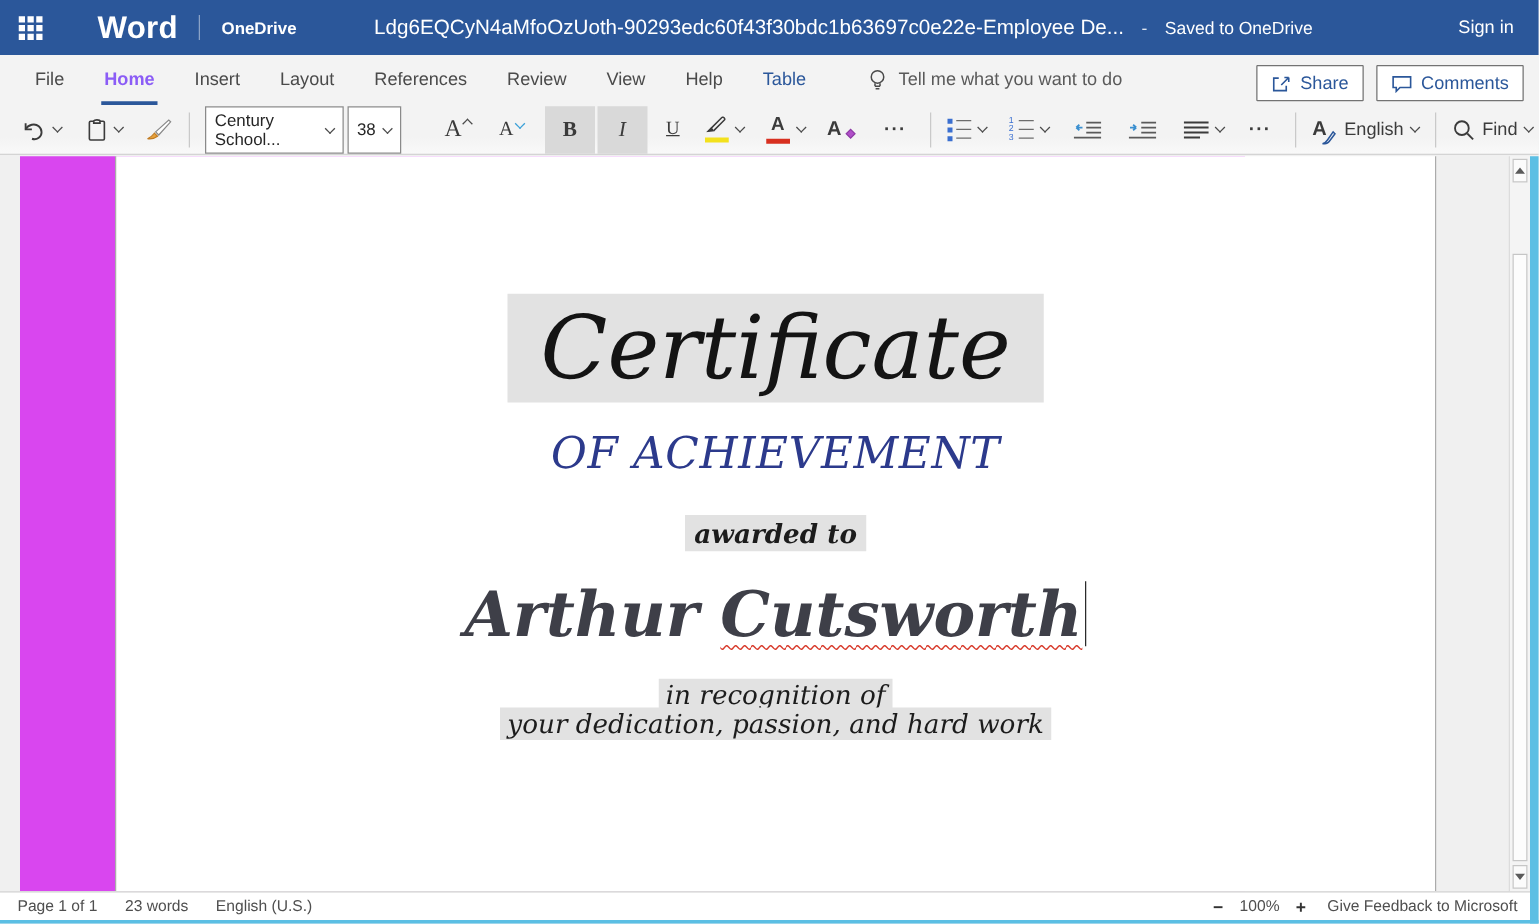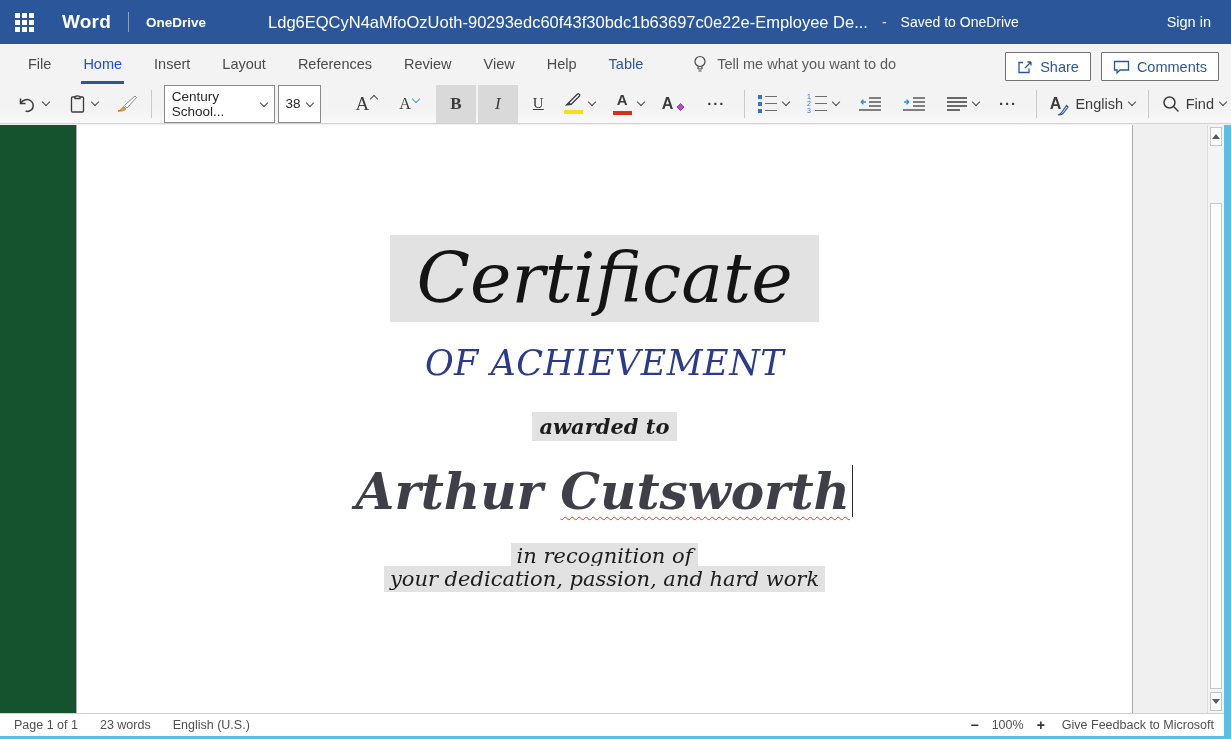--- a/index.html
+++ b/index.html
@@ -10,35 +10,35 @@
     background:#f0f0f0; color:#3b3b3b;
   }
 
   
   .titlebar {
     position:absolute; top:0; left:0; width:1231px; height:44px;
     background:#2b579a; display:flex; align-items:center; color:#fff;
   }
   .waffle { margin-left:15px; display:grid; grid-template-columns:repeat(3,5px); grid-template-rows:repeat(3,5px); gap:2px; cursor:pointer; }
   .waffle i { background:#fff; display:block; }
-  .app-name { margin-left:28px; font-size:19px; font-weight:bold; letter-spacing:.2px; }
+  .app-name { margin-left:44px; font-size:25px; font-weight:bold; letter-spacing:.2px; }
   .tb-sep { width:1px; height:20px; background:rgba(255,255,255,.45); margin:0 17px; }
   .service-name { font-size:13.5px; font-weight:600; }
   .doc-title { margin-left:62px; font-size:16.5px; white-space:nowrap; }
   .tb-dash { margin:0 14px; font-size:14px; opacity:.85; }
   .save-status { font-size:14px; }
   .sign-in { margin-left:auto; margin-right:20px; font-size:14.5px; cursor:pointer; }
 
   
   .ribbon-tabs {
     position:absolute; top:44px; left:0; width:1231px; height:40px;
     background:#f3f3f3; display:flex; align-items:center; padding-left:12px;
   }
   .rtab { position:relative; padding:0 16px; font-size:14.5px; color:#4a4a4a; height:40px; line-height:40px; cursor:pointer; white-space:nowrap; }
-  .rtab.active { font-weight:400; color:#1d4ed8; }
+  .rtab.active { font-weight:700; color:#8b5cf6; }
   .rtab.active::after { content:""; position:absolute; left:14px; right:14px; bottom:0; height:3px; background:#2b579a; }
   .rtab.contextual { color:#2b579a; }
   .tellme { display:flex; align-items:center; margin-left:34px; color:#5a5a5a; font-size:14.5px; cursor:pointer; gap:10px; }
   .ribbon-actions { position:absolute; right:12px; top:52px; display:flex; gap:10px; }
   .pill-btn {
     height:29px; background:#fff; border:1px solid #737373; color:#2b579a;
     display:flex; align-items:center; gap:7px; padding:0 11px; font-size:14.5px; cursor:pointer; border-radius:1px;
   }
 
   
@@ -71,21 +71,21 @@
   .more-dots { font-size:15px; font-weight:bold; letter-spacing:1px; color:#3b3b3b; padding:0 6px; }
   .list-icon { display:flex; flex-direction:column; gap:3px; }
   .list-row { display:flex; align-items:center; gap:3px; }
   .list-sq { width:4px; height:4px; background:#3a6fd0; }
   .list-num { font-size:7px; color:#3a6fd0; width:5px; line-height:4px; }
   .list-ln { width:12px; height:1.5px; background:#6d6d6d; }
   .label-sm { font-size:14.5px; color:#3b3b3b; margin-left:6px; }
   svg.ticon { display:block; }
 
   
-  .canvas { position:absolute; top:125px; left:0; width:980px; height:588px; background:#14532d; }
+  .canvas { position:absolute; top:125px; left:16px; width:980px; height:588px; background:#d946ef; }
   .page {
     position:absolute; left:76px; top:0; width:1057px; height:588px; background:#fff;
     border-left:1px solid #ababab; border-right:1px solid #ababab;
     text-align:center;
   }
   .page-content { padding-top:110px; font-family:"DejaVu Serif","Liberation Serif",serif; font-style:italic; }
   .sel { background:#e2e2e2; }
   .doc-heading { display:inline-block; font-size:70px; line-height:1.18; color:#141414; padding:2px 26px; }
   .doc-sub { margin-top:21px; font-size:35px; color:#2c3a8c; letter-spacing:.5px; }
   .doc-awarded { margin-top:31px; font-size:21px; color:#1c1c1c; }

